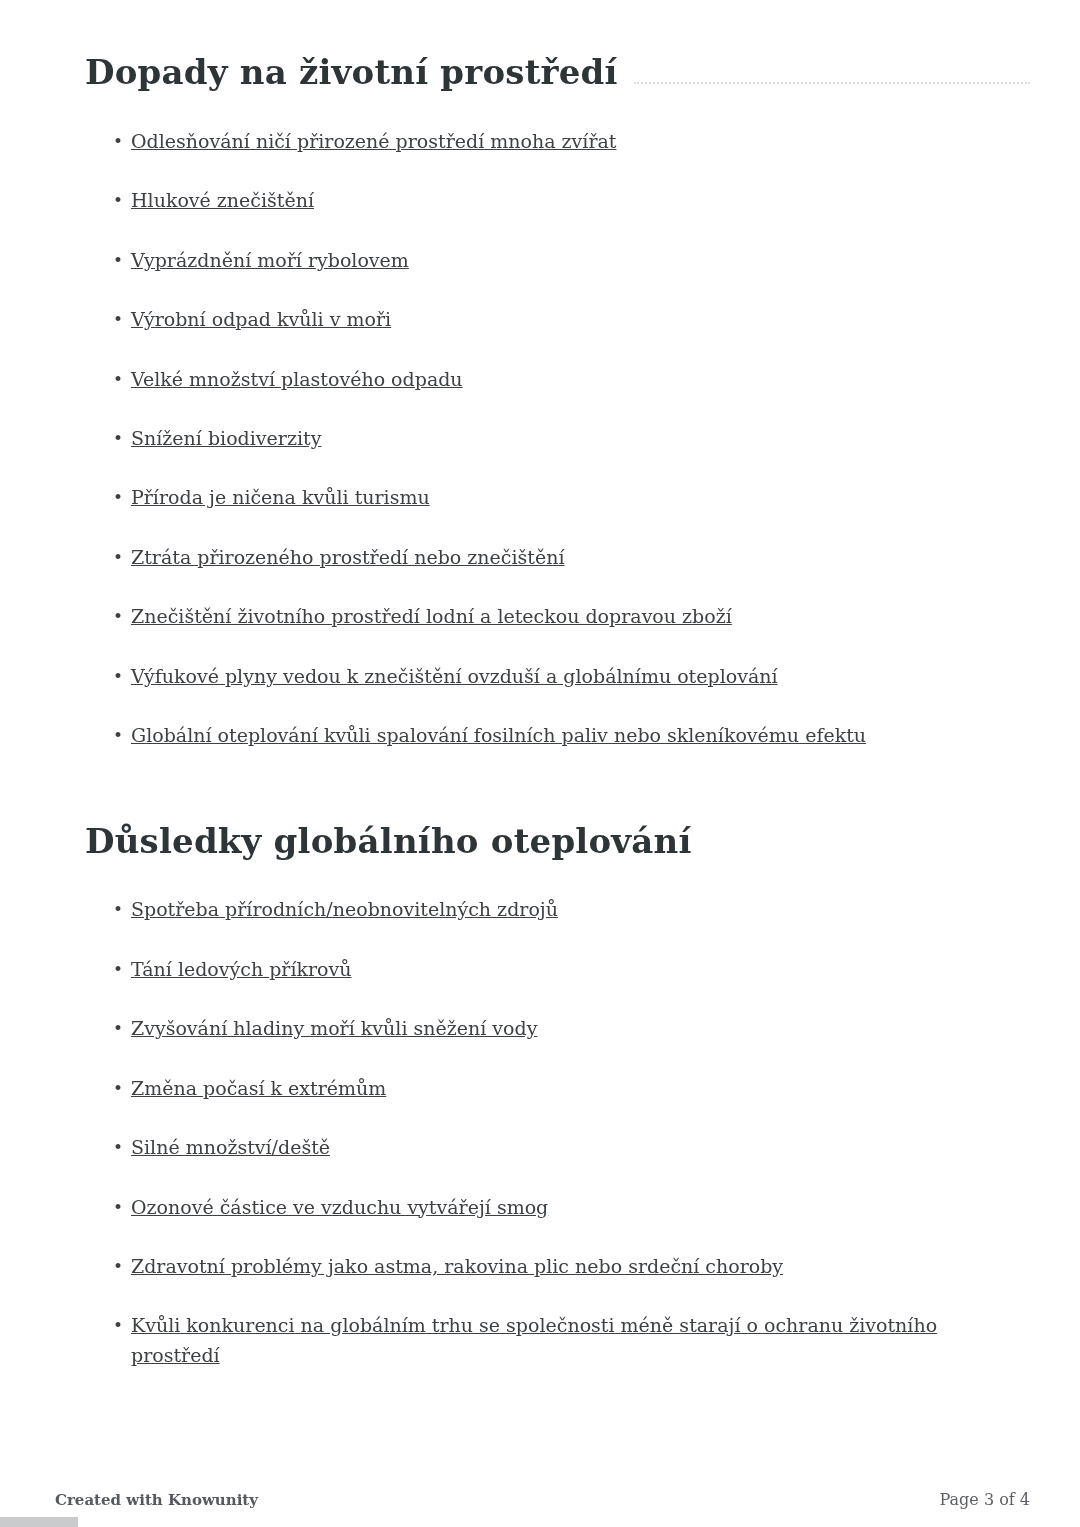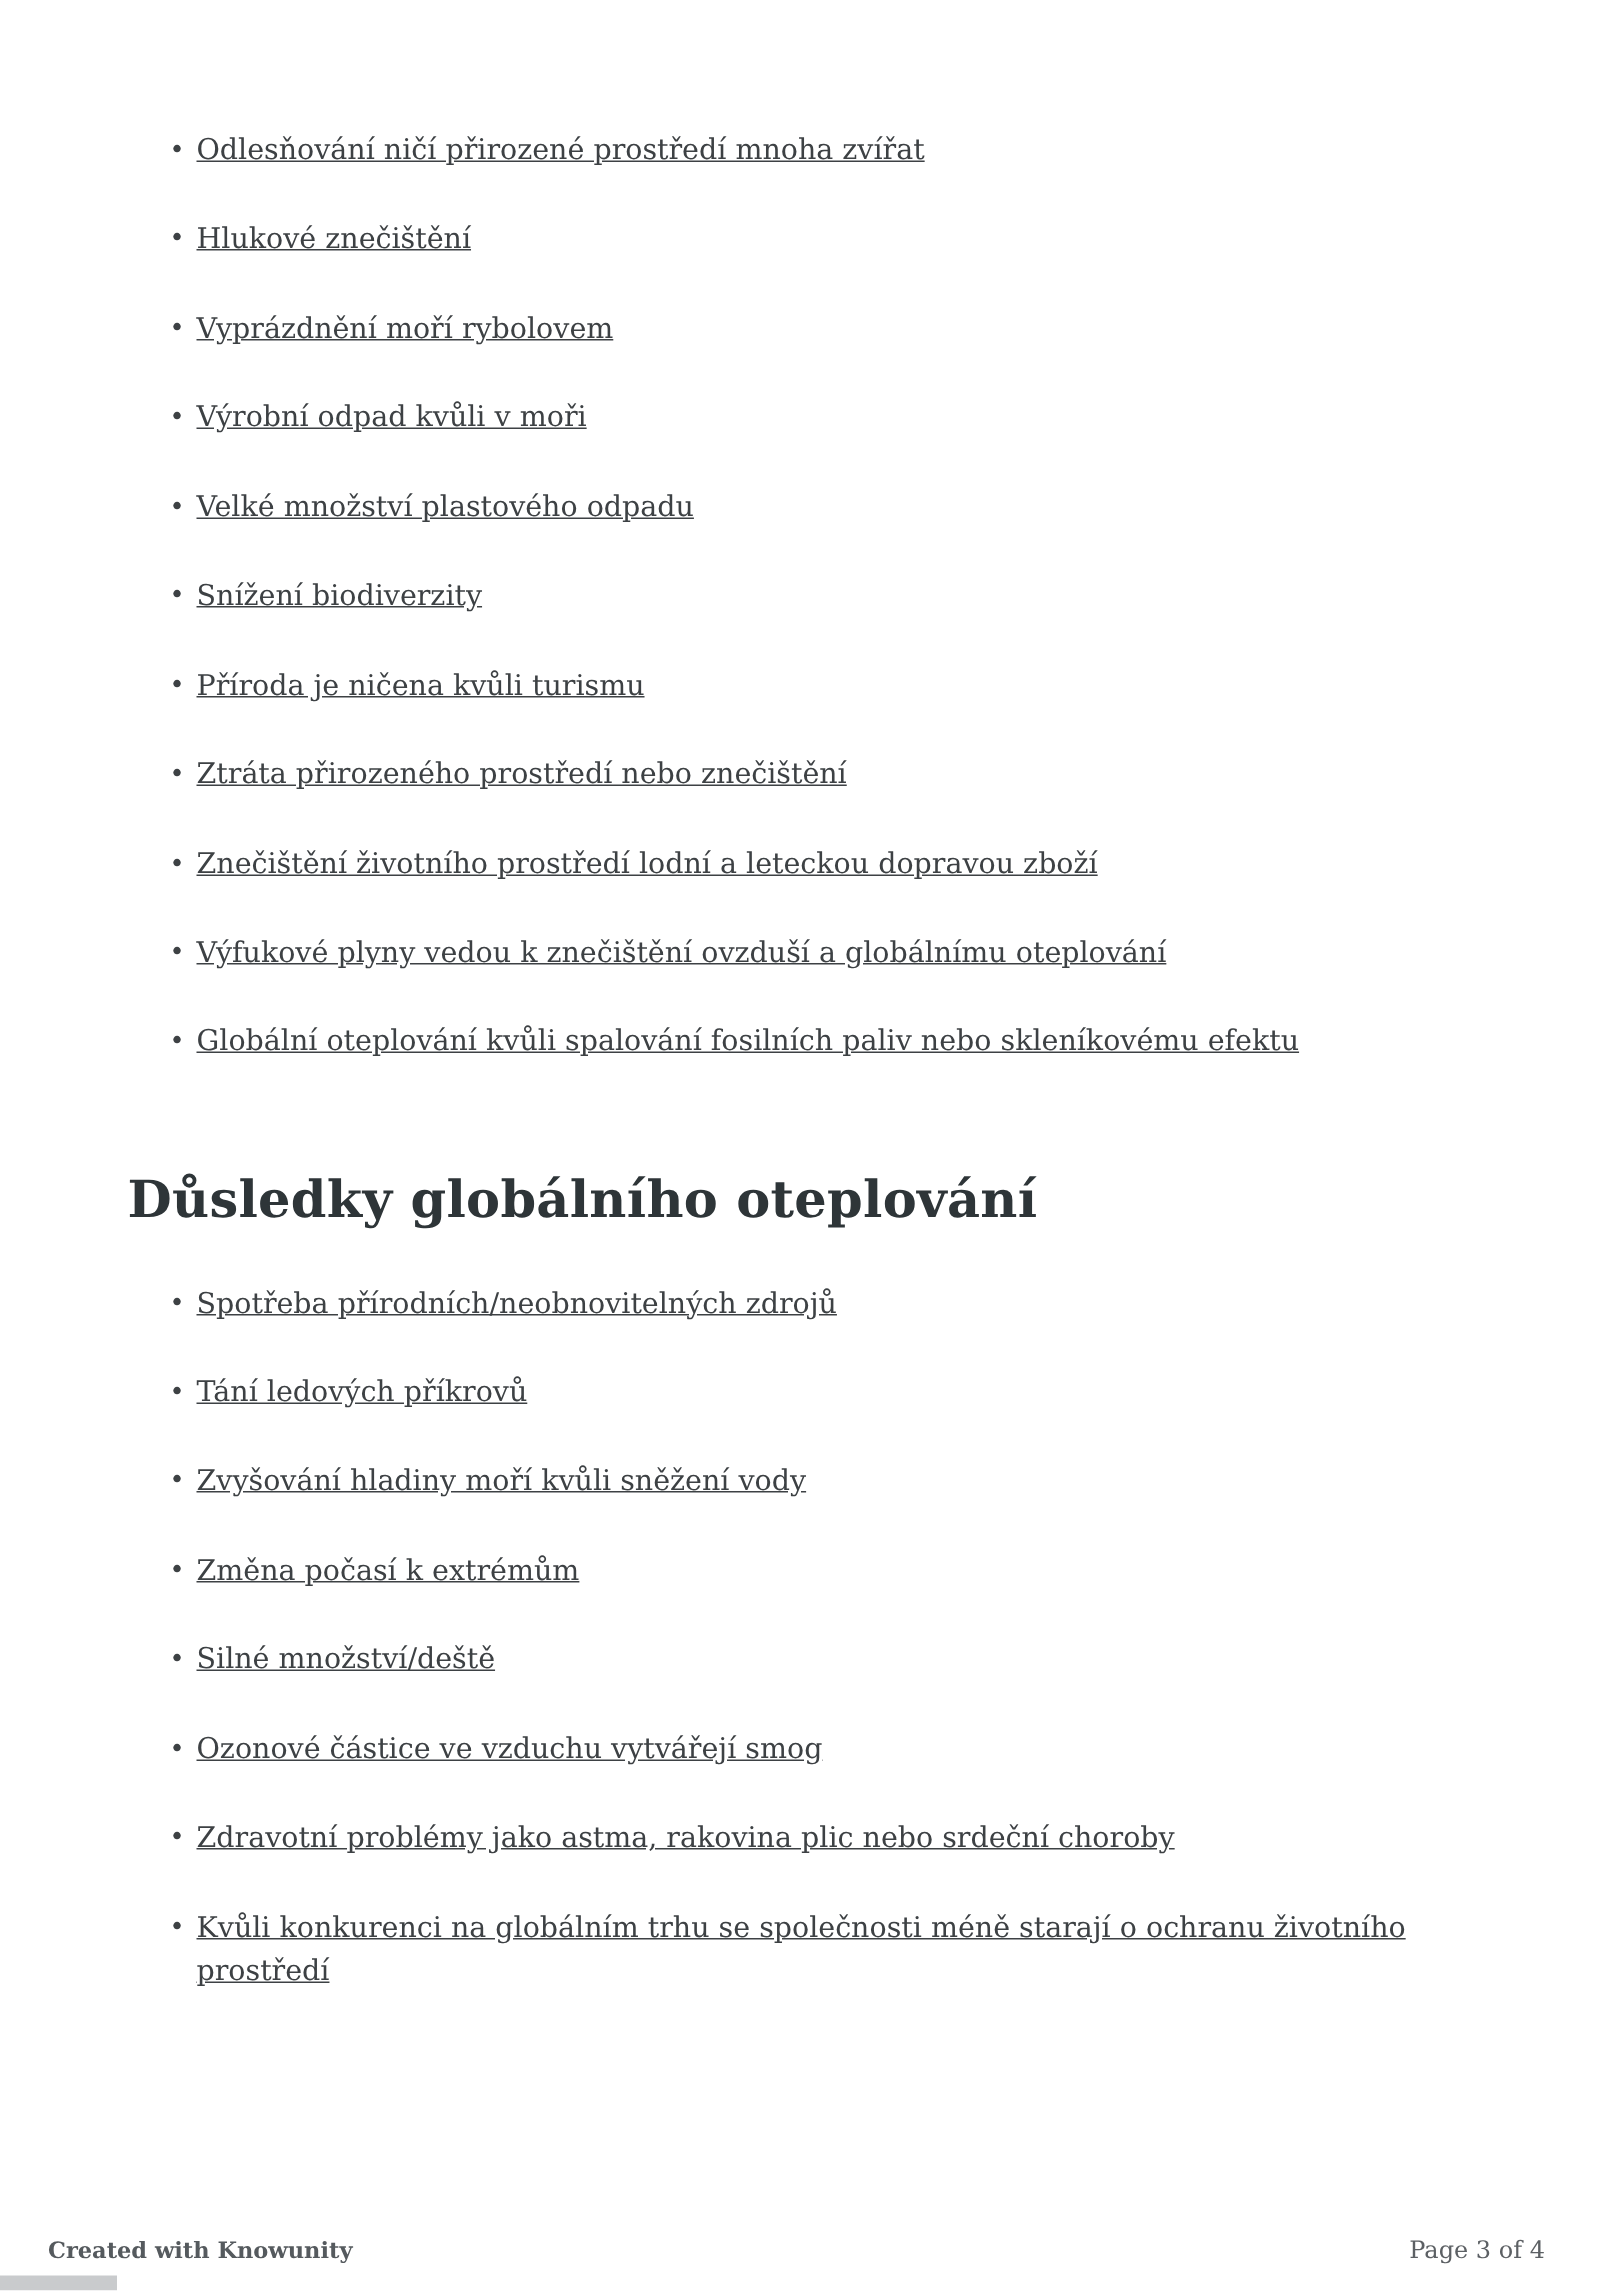--- a/index.html
+++ b/index.html
@@ -60,21 +60,21 @@
   }
   .section + .section { margin-top: 70px; }
   .footer {
     position: absolute;
     left: 0;
     right: 0;
     bottom: 18px;
     display: flex;
     justify-content: space-between;
     align-items: baseline;
-    padding: 0 50px 0 32px;
+    padding: 0 50px 0 55px;
   }
   .footer-left {
     font-size: 15px;
     font-weight: 700;
     color: #555a5e;
   }
   .footer-right {
     font-size: 16px;
     font-weight: 400;
     color: #5c6064;
@@ -88,20 +88,24 @@
     height: 10px;
     background: #c9cbcd;
   }
 </style>
 </head>
 <body>
 
 <div class="content">
 
   <section class="section">
+    <div class="heading-row">
+      <h1 class="section-title">Dopady na životní prostředí</h1>
+      <span class="dotted-rule"></span>
+    </div>
     <ul class="bullet-list">
       <li>
           <span class="bullet-dot">•</span>
           <span class="bullet-text">Odlesňování ničí přirozené prostředí mnoha zvířat</span>
         </li>
       <li>
           <span class="bullet-dot">•</span>
           <span class="bullet-text">Hlukové znečištění</span>
         </li>
       <li>

